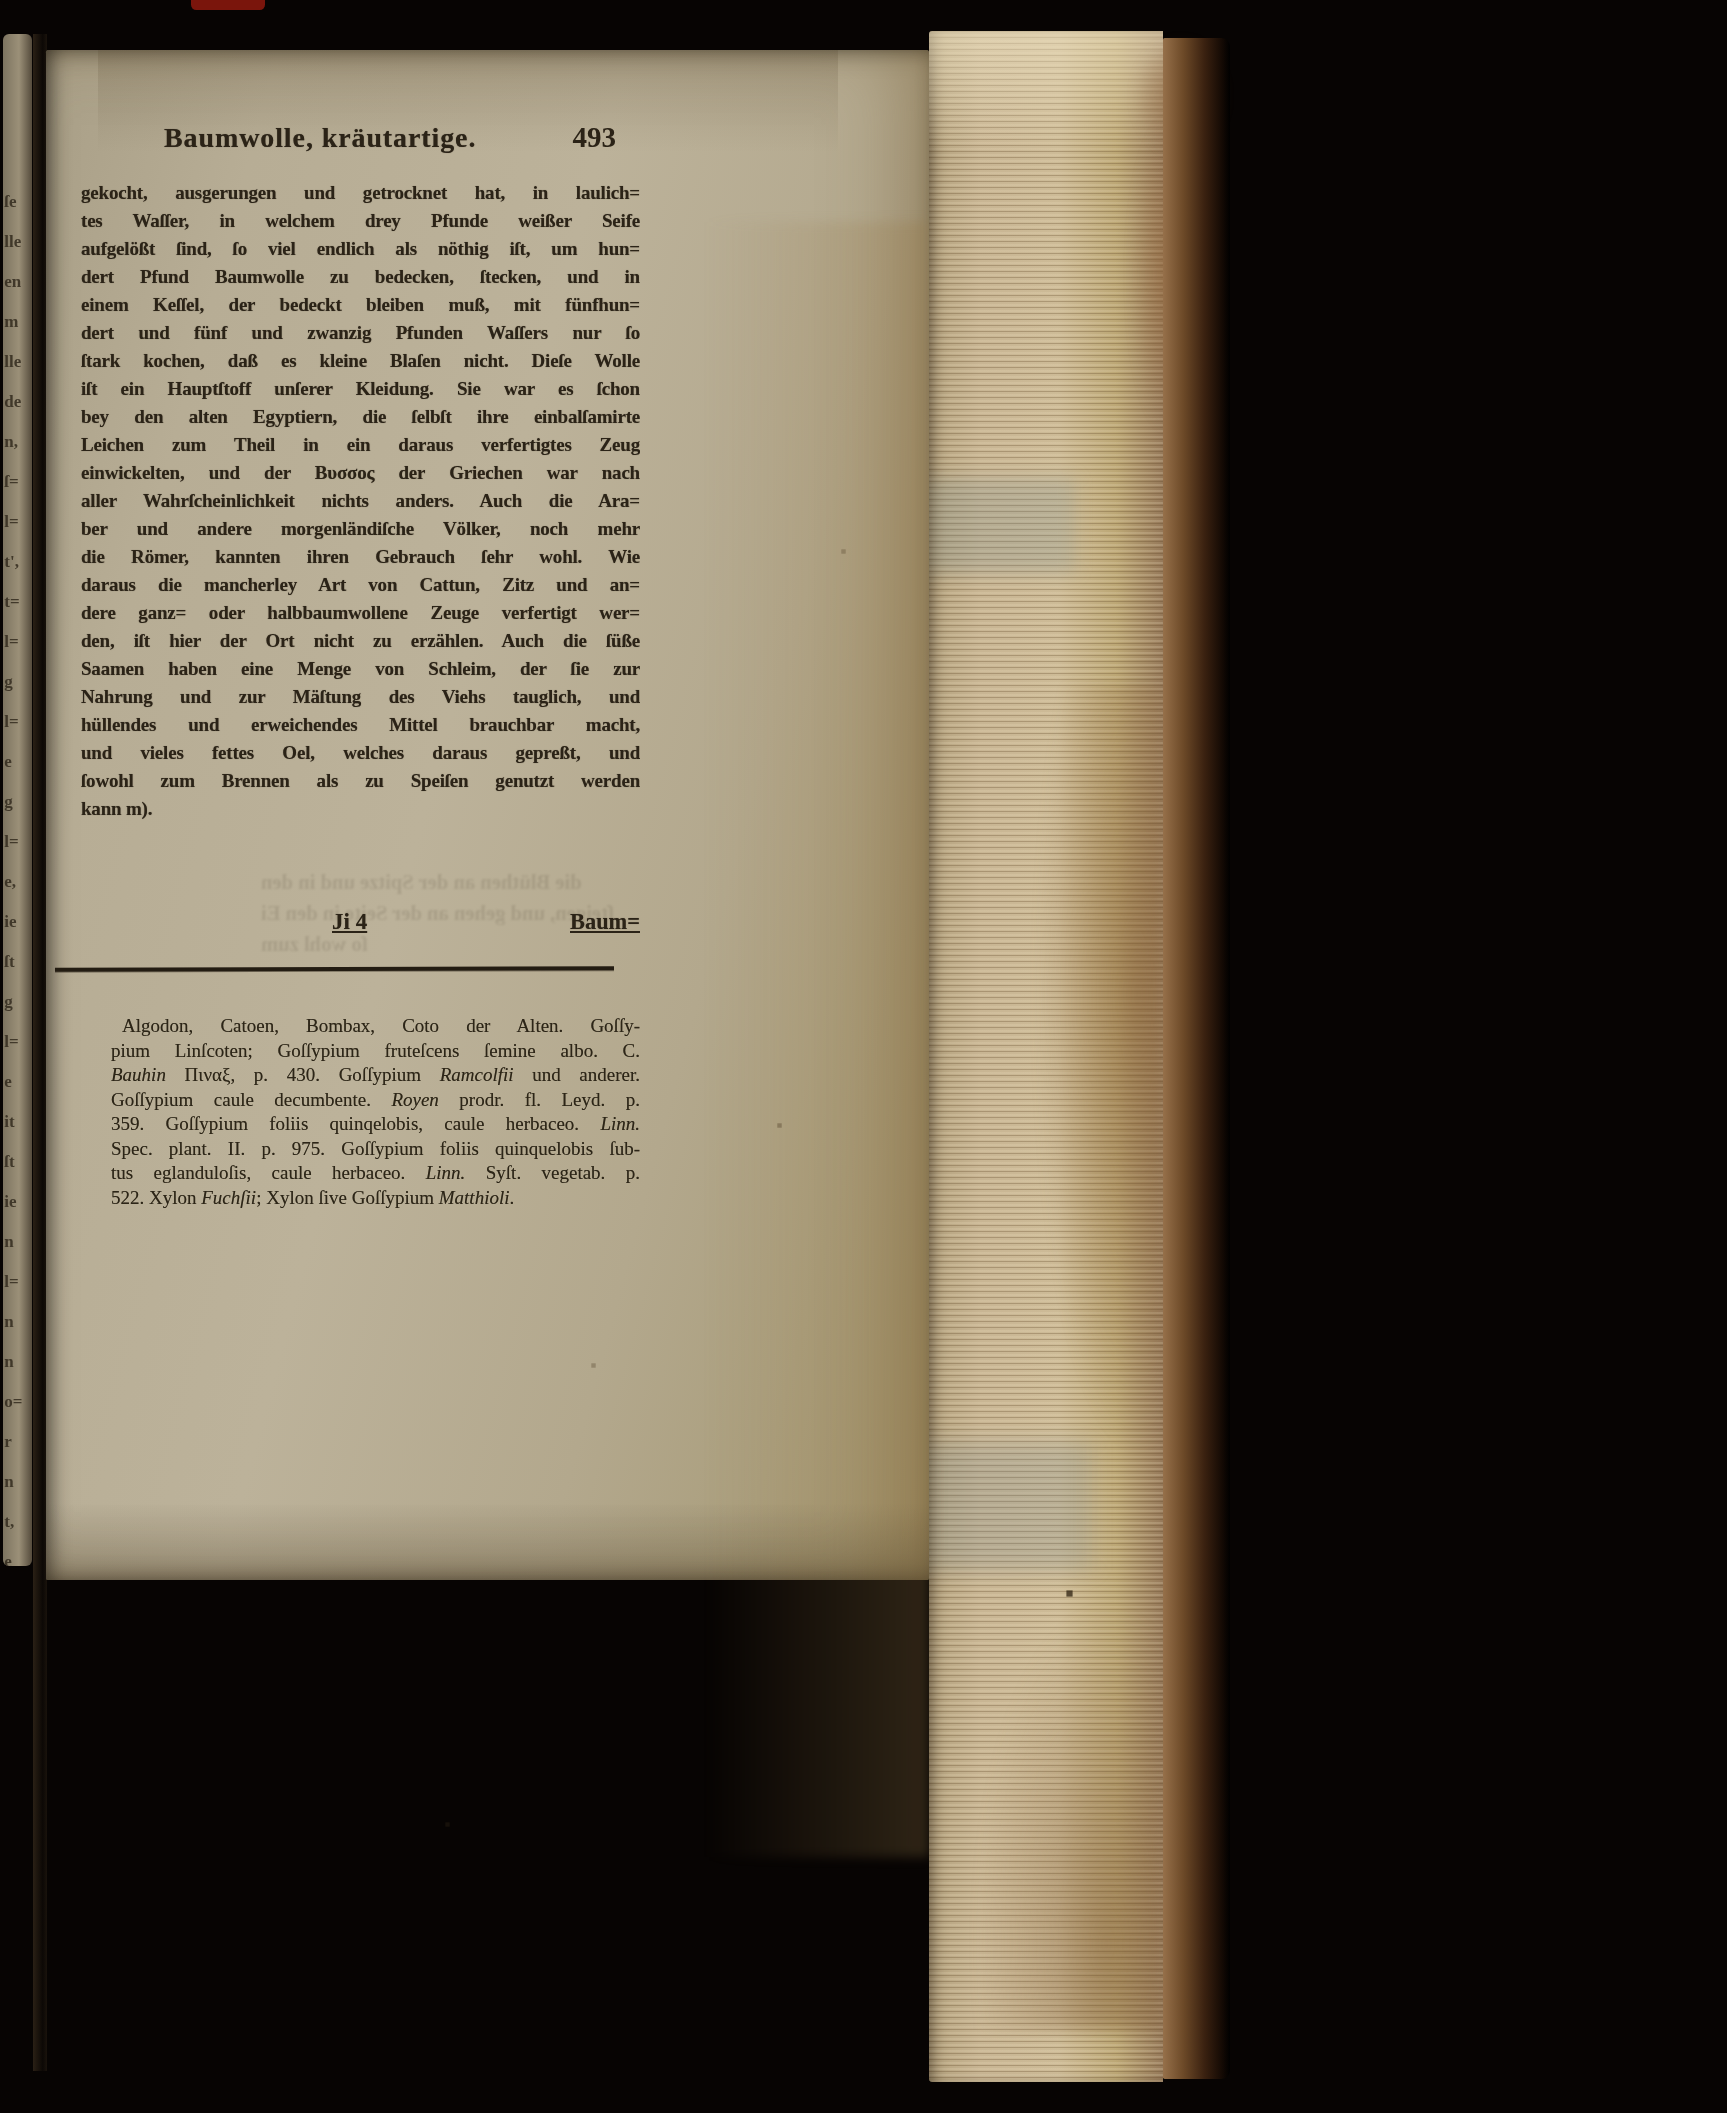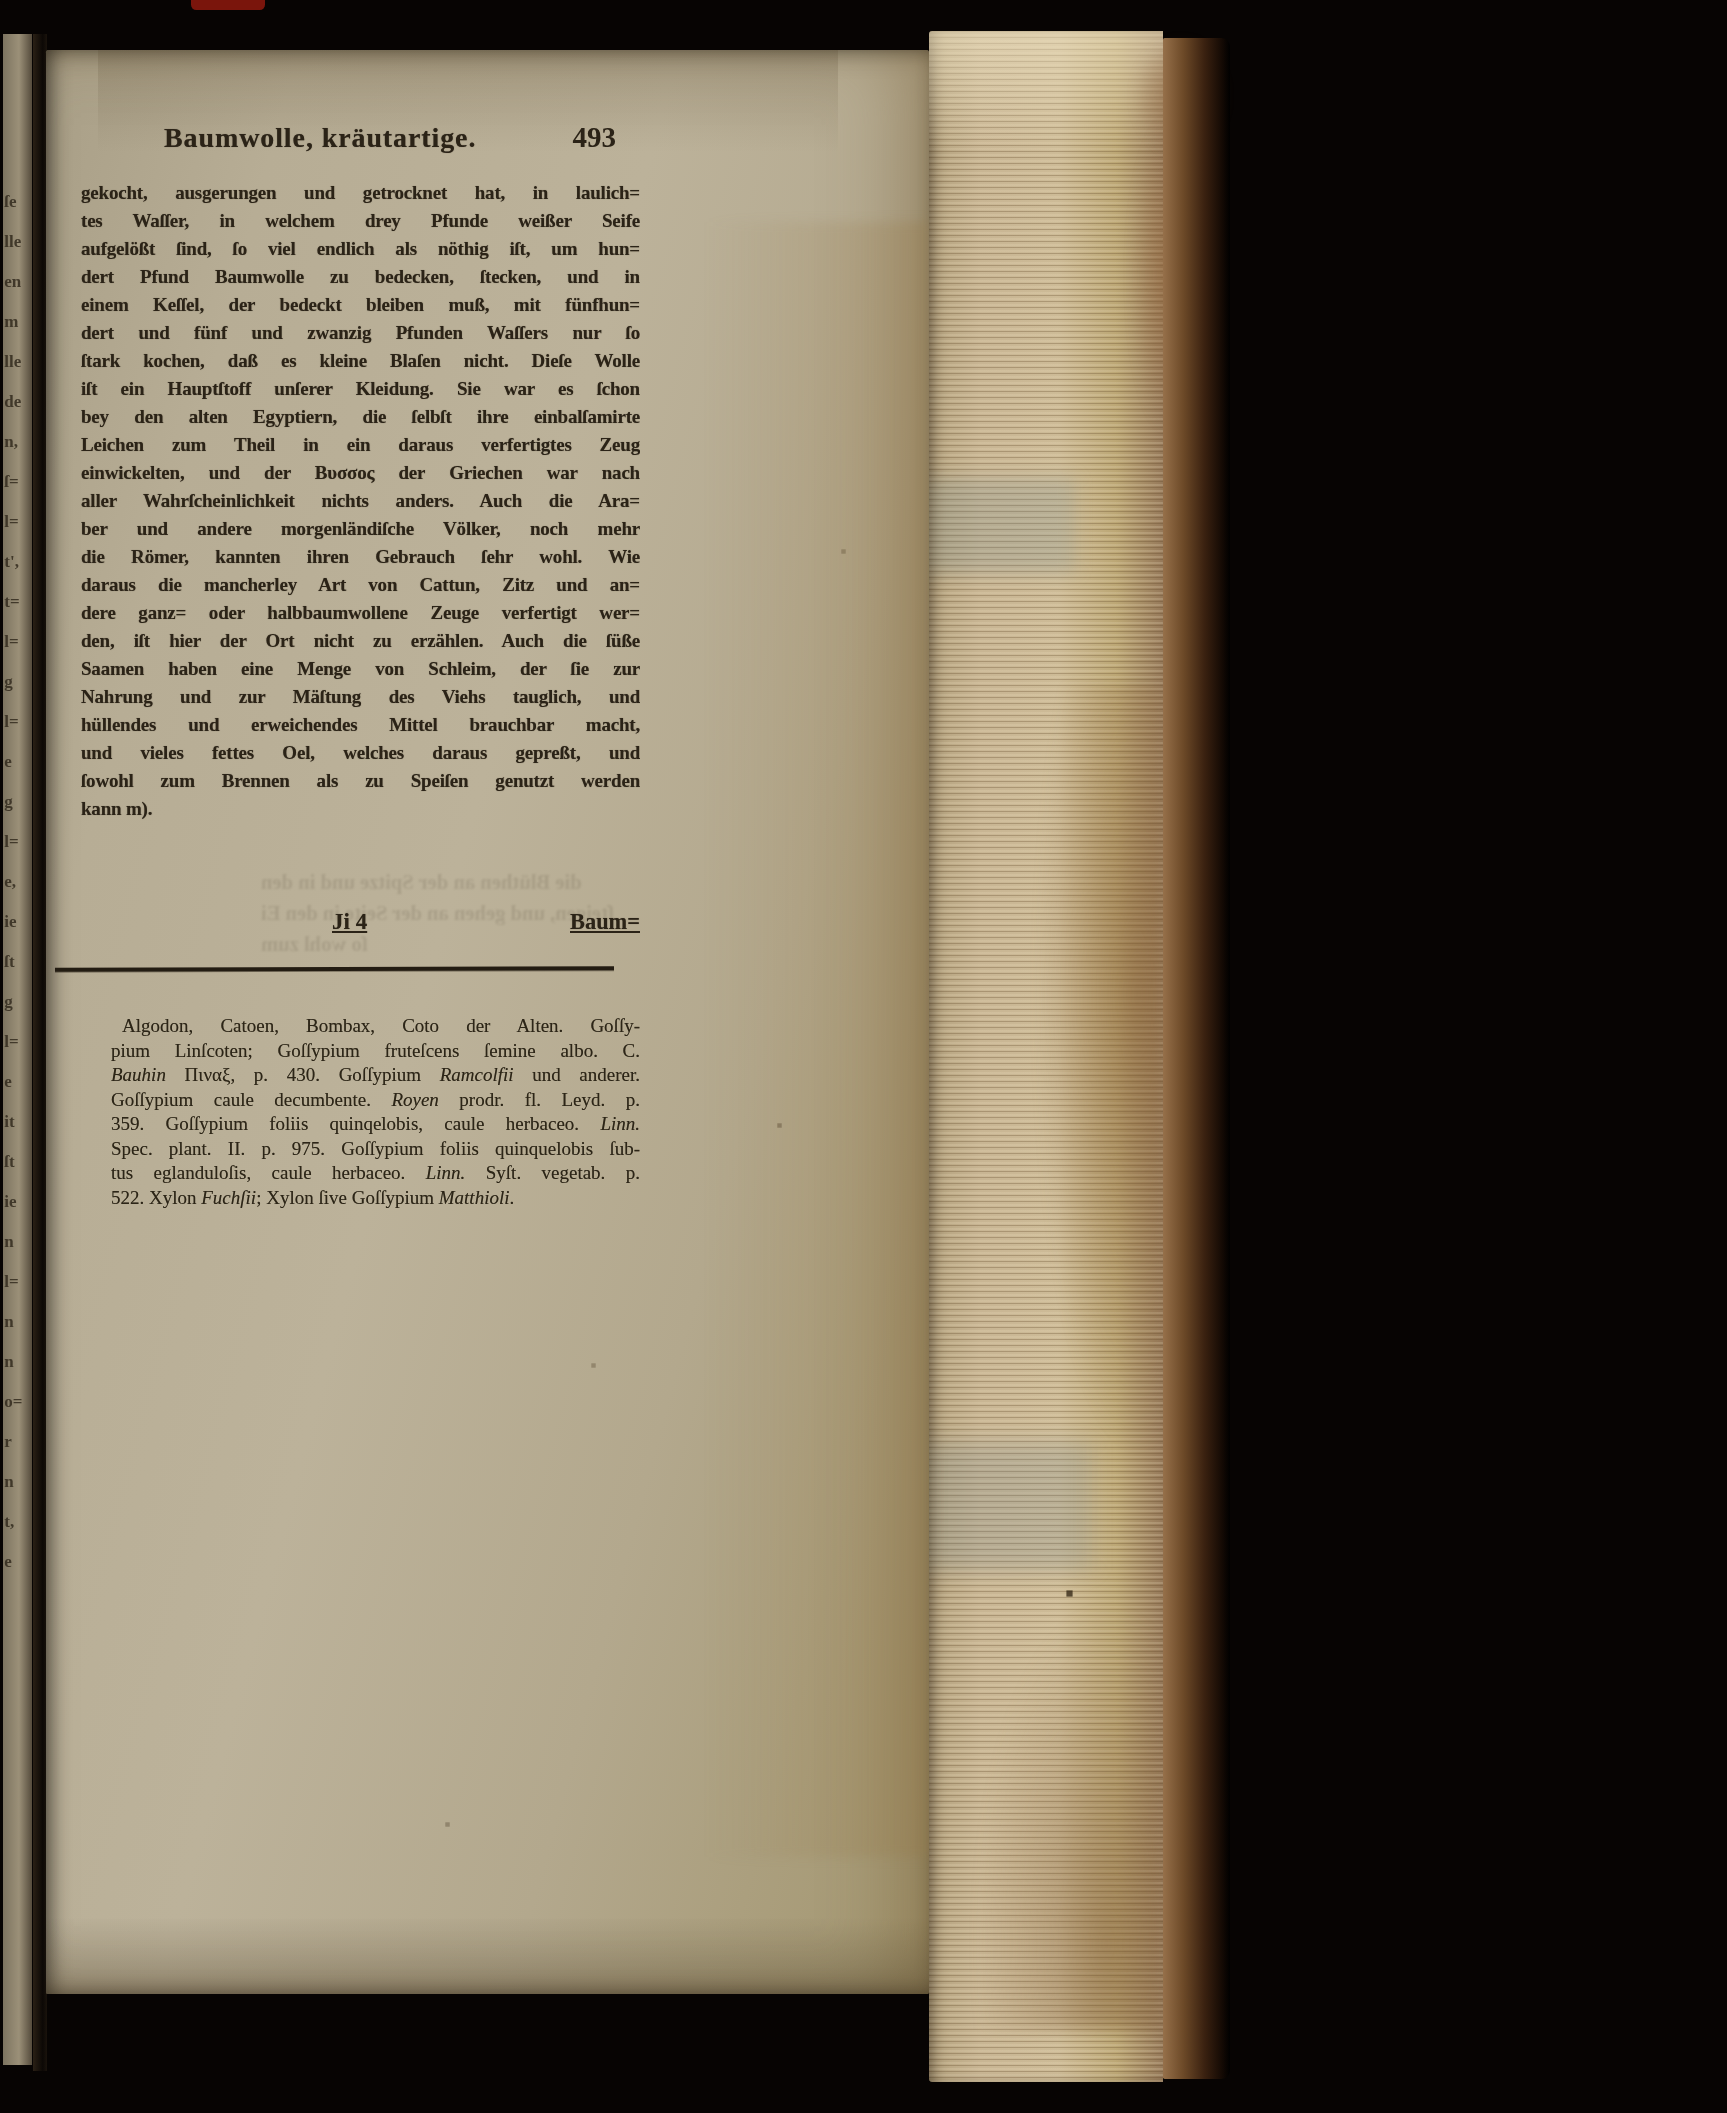--- a/index.html
+++ b/index.html
@@ -5,31 +5,31 @@
   html,body{margin:0;padding:0;background:#070403;}
   .scan{position:relative;width:1728px;height:2113px;overflow:hidden;background:#070403;
         font-family:"Liberation Serif","DejaVu Serif",serif;}
   .scan *{box-sizing:border-box;}
 
   
   .red-sliver{position:absolute;left:191px;top:0;width:74px;height:10.3px;
               background:#7a150c;border-radius:0 0 5.2px 5.2px;}
 
   
-  .facing-strip{position:absolute;left:3.4px;top:34px;width:29px;height:2031px;overflow:hidden;
-                background:linear-gradient(to right,#7d7460 0%,#9b9078 55%,#554b3c 100%);}
+  .facing-strip{position:absolute;left:3.4px;top:34px;width:29px;height:1532px;overflow:hidden;
+                background:linear-gradient(to right,#7d7460 0%,#9b9078 55%,#554b3c 100%);border-radius:6px;}
   .fragments{position:absolute;top:148px;left:0.9px;width:27.5px;overflow:hidden;}
   .frag{height:40px;line-height:40px;font-size:17px;font-weight:700;color:#332b1e;opacity:.85;
         white-space:nowrap;overflow:hidden;}
 
   .gutter{position:absolute;left:33px;top:34px;width:13.8px;height:2037px;
           background:linear-gradient(to right,#2a2015,#0c0805 70%,#1a130c 100%);}
 
   
-  .page{position:absolute;left:46px;top:50px;width:883px;height:1944px;
+  .page{position:absolute;left:46px;top:50px;width:883px;height:1530px;
         background:linear-gradient(105deg,#a99f87 0%,#b7ad95 18%,#bcb29a 45%,#b3a88d 70%,#a3966f 100%);
         box-shadow:inset 12px 0 20.6px -6.9px rgba(0,0,0,.45), inset -40px 0 77px -17px rgba(120,95,55,.5),
                    inset 0 10.3px 24px -10.3px rgba(40,32,20,.55), inset 0 -12px 22.4px -10.3px rgba(50,40,25,.45);
         border-radius:2.6px;}
   .pg-stain-right{position:absolute;right:0;top:172px;width:224px;height:1635px;
         background:linear-gradient(to right,rgba(0,0,0,0),rgba(150,120,70,.28));filter:blur(5.2px);}
   .pg-stain-top{position:absolute;left:52px;top:0;width:740px;height:103px;
         background:linear-gradient(to bottom,rgba(90,75,50,.22),rgba(0,0,0,0));}
   .pg-stain-bottom{position:absolute;left:0;bottom:0;width:100%;height:77px;
         background:linear-gradient(to top,rgba(70,58,38,.3),rgba(0,0,0,0));}

